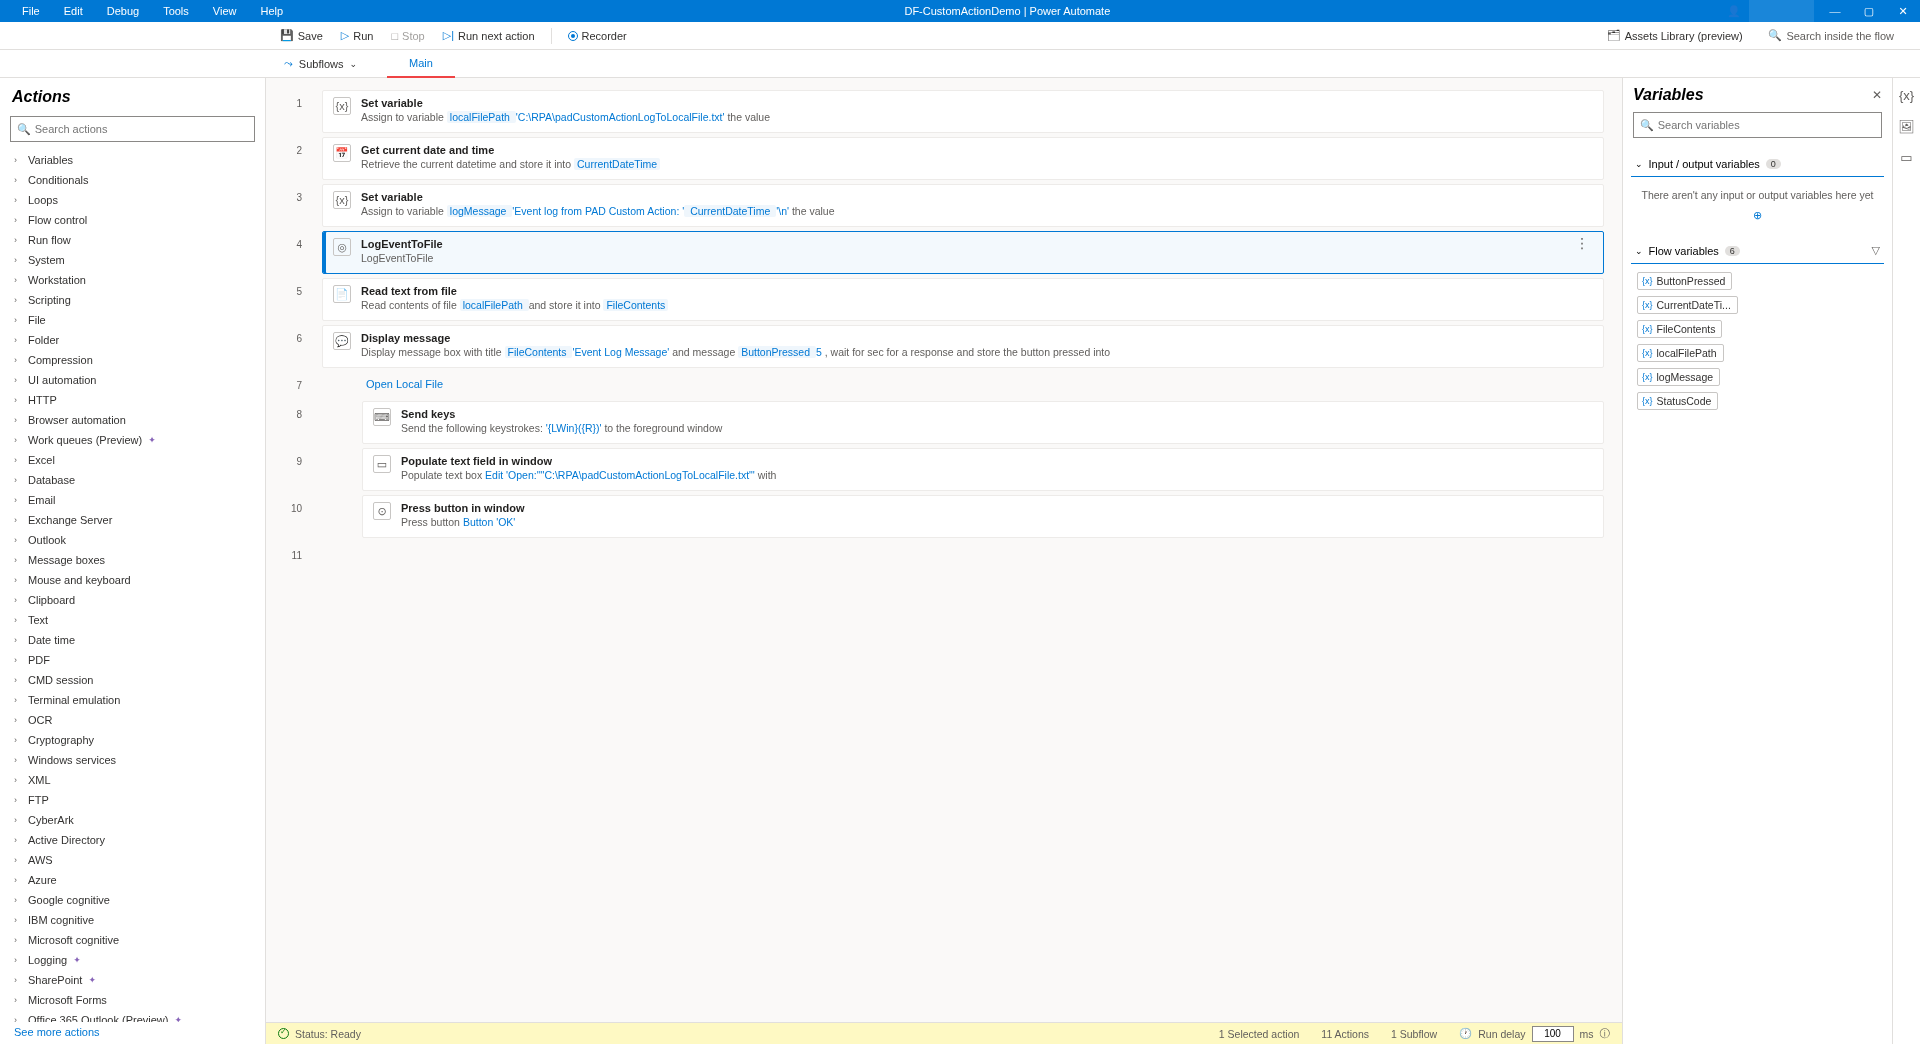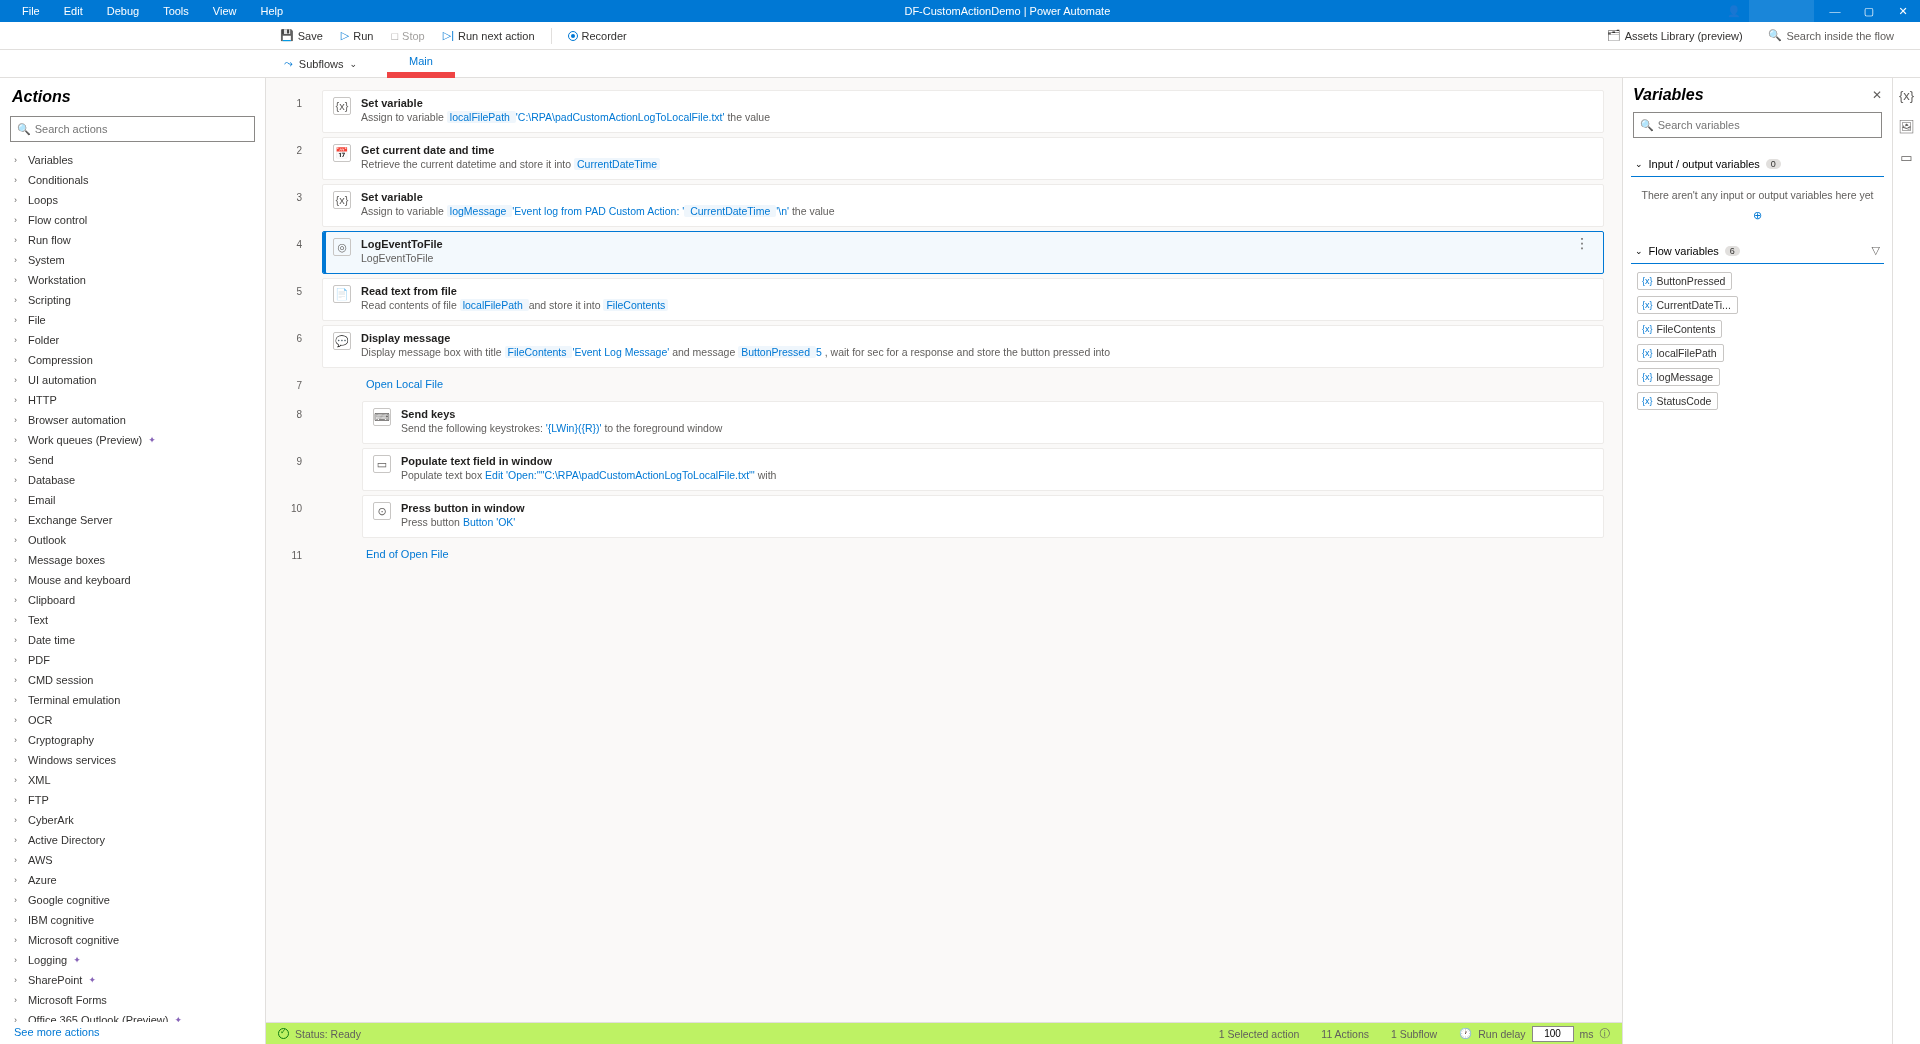--- a/index.html
+++ b/index.html
@@ -21,21 +21,21 @@
 .tb-btn { display: flex; align-items: center; gap: 4px; padding: 2px 6px; cursor: pointer; color: #323130; }
 .tb-btn.disabled { color: #a19f9d; }
 .tb-sep { width: 1px; height: 16px; background: #e1dfdd; margin: 0 4px; }
 .tb-right { margin-left: auto; display: flex; align-items: center; gap: 14px; padding-right: 20px; }
 .rec-radio { width: 10px; height: 10px; border: 1px solid #0078d4; border-radius: 50%; display: inline-block; position: relative; }
 .rec-radio::after { content:""; width:4px; height:4px; background:#0078d4; border-radius:50%; position:absolute; top:2px; left:2px; }
 
 
 .subflow-bar { height: 28px; border-bottom: 1px solid #e1dfdd; display: flex; align-items: center; font-size: 11px; padding-left: 274px; }
 .sf-btn { display:flex; align-items:center; gap:6px; padding: 0 10px; cursor:pointer; color:#323130; }
-.sf-tab { padding: 0 22px; height: 28px; display:flex; align-items:center; border-bottom: 6px solid #ef4444; color:#0078d4; margin-left: 20px; cursor:pointer; }
+.sf-tab { padding: 0 22px; height: 28px; display:flex; align-items:center; border-bottom: 2px solid #ef4444; color:#0078d4; margin-left: 20px; cursor:pointer; }
 
 
 .main { flex:1; display:flex; overflow:hidden; }
 
 
 .actions-panel { width: 266px; border-right: 1px solid #e1dfdd; display:flex; flex-direction:column; background:#fff; }
 .panel-title { font-size: 16px; font-weight: 600; padding: 10px 12px 6px; font-style: italic; }
 .search-box { margin: 4px 10px 8px; border:1px solid #8a8886; height:26px; display:flex; align-items:center; padding:0 6px; font-size:11px; color:#605e5c; }
 .search-box input { border:none; outline:none; flex:1; font-size:11px; }
 .action-tree { flex:1; overflow-y:auto; font-size:11px; padding: 0 6px 4px; }
@@ -54,21 +54,21 @@
 .step-card.region { background:transparent; border:none; font-size:11px; color:#0078d4; padding-left: 44px; cursor:pointer; }
 .step-icon { width:18px; height:18px; flex-shrink:0; display:flex; align-items:center; justify-content:center; font-size:11px; color:#605e5c; border:1px solid #c8c6c4; border-radius:2px; }
 .step-body { flex:1; font-size:11px; }
 .step-title { font-weight:700; color:#201f1e; font-size:11px; }
 .step-desc { color:#605e5c; font-size:10.5px; line-height:15px; margin-top:1px; }
 .token { color:#0078d4; background:#eff6fc; padding:0 3px; border-radius:2px; }
 .lit { color:#0078d4; }
 .step-menu { color:#605e5c; padding:0 4px; cursor:pointer; font-size:14px; line-height:10px; }
 
 
-.status-bar { height:22px; border-top:1px solid #e1dfdd; background:#bef264; display:flex; align-items:center; font-size:10.5px; color:#605e5c; padding: 0 12px; gap:18px; }
+.status-bar { height:22px; border-top:1px solid #e1dfdd; background:#fef9c3; display:flex; align-items:center; font-size:10.5px; color:#605e5c; padding: 0 12px; gap:18px; }
 .status-left { display:flex; align-items:center; gap:6px; }
 .status-mid { margin-left:auto; display:flex; align-items:center; gap:22px; }
 .status-input { width:42px; height:16px; border:1px solid #8a8886; font-size:10px; text-align:center; }
 .ok-circle { width:11px; height:11px; border:1px solid #107c10; border-radius:50%; display:inline-block; position:relative; }
 .ok-circle::after { content:"✓"; color:#107c10; font-size:8px; position:absolute; top:-2px; left:1px; }
 
 
 .vars-panel { width: 270px; border-left:1px solid #e1dfdd; background:#fff; display:flex; flex-direction:column; font-size:11px; }
 .vars-header { display:flex; align-items:center; padding: 8px 10px 4px; }
 .vars-header .panel-title { flex:1; padding:0; font-size:16px; font-weight:600; }
@@ -226,21 +226,21 @@
             <span class="chev">›</span>
             <span>Browser automation</span>
           </div>
           <div class="tree-item">
             <span class="chev">›</span>
             <span>Work queues (Preview)</span>
             <span style="color: rgb(135, 100, 184); font-size: 9px;">✦</span>
           </div>
           <div class="tree-item">
             <span class="chev">›</span>
-            <span>Send</span>
+            <span>Excel</span>
           </div>
           <div class="tree-item">
             <span class="chev">›</span>
             <span>Database</span>
           </div>
           <div class="tree-item">
             <span class="chev">›</span>
             <span>Email</span>
           </div>
           <div class="tree-item">
@@ -446,21 +446,20 @@
             <div class="step-card" style="margin-left: 40px;">
               <div class="step-icon">⊙</div>
               <div class="step-body">
                 <div class="step-title">Press button in window</div>
                 <div class="step-desc">Press button <span style="color: rgb(0, 120, 212);">Button 'OK'</span></div>
               </div>
             </div>
           </div>
           <div class="step-row">
             <div class="step-num">11</div>
-            <div class="step-card region">End of Open File</div>
           </div>
         </div>
 
       <div class="status-bar">
         <div class="status-left">
           <span class="ok-circle"></span>
           <span>Status: Ready</span>
         </div>
         <div class="status-mid">
           <span>1 Selected action</span>

